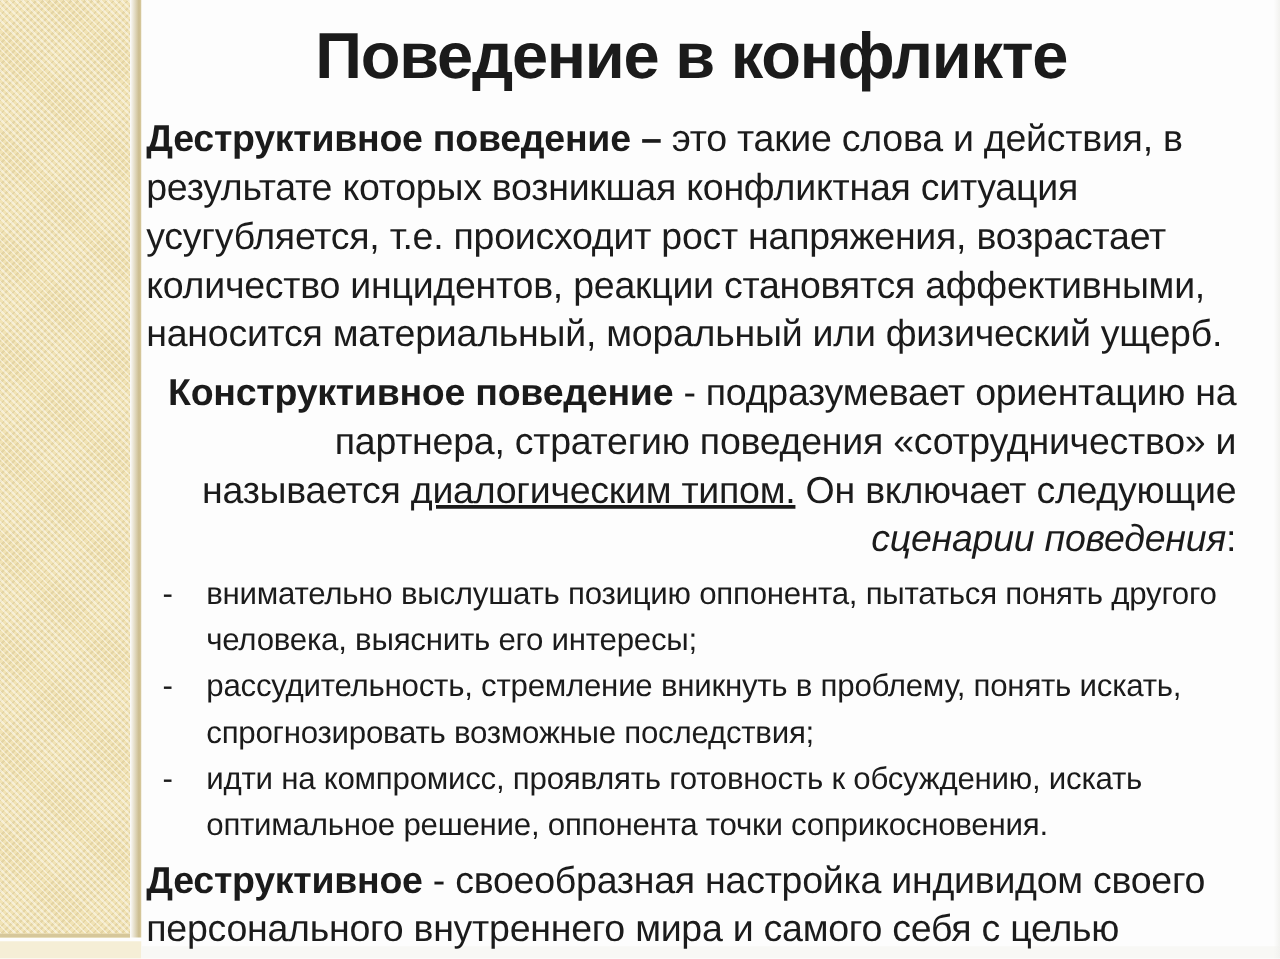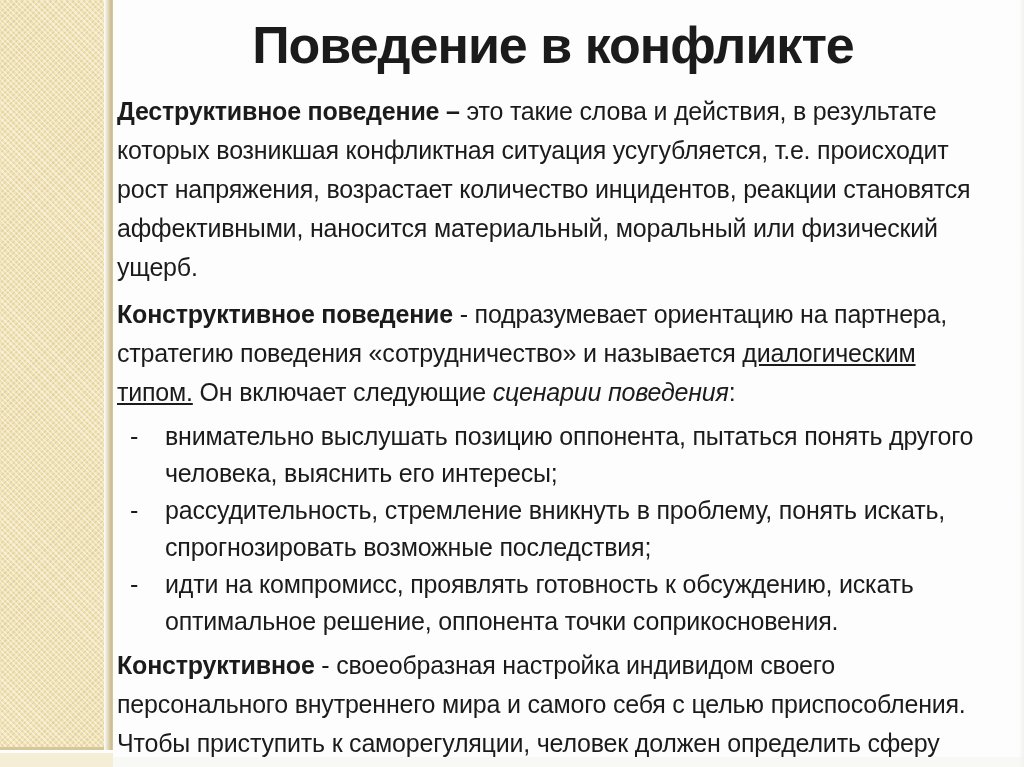--- a/index.html
+++ b/index.html
@@ -60,25 +60,25 @@
     margin:0 0 16px 0;
     font-size:52px;
     line-height:62px;
     font-weight:bold;
     text-align:center;
     letter-spacing:-1px;
     white-space:nowrap;
   }
   .para{
     margin:0 0 8px 0;
-    font-size:25px;
+    font-size:30px;
     line-height:39px;
     letter-spacing:-0.2px;
   }
-  .para.tight{margin-bottom:6px;}
+  .para.tight{margin-bottom:6px;text-align:right;}
   .bullets{
     list-style:none;
     margin:0 0 6px 0;
     padding:0;
   }
   .bullet{
     display:flex;
     font-size:25px;
     line-height:37px;
     letter-spacing:-0.2px;
@@ -117,15 +117,15 @@
       <li class="bullet">
         <span class="marker">-</span>
         <span class="bullet-text">рассудительность, стремление вникнуть в проблему, понять искать, спрогнозировать возможные последствия;</span>
       </li>
       <li class="bullet">
         <span class="marker">-</span>
         <span class="bullet-text">идти на компромисс, проявлять готовность к обсуждению, искать оптимальное решение, оппонента точки соприкосновения.</span>
       </li>
     </ul>
 
-    <p class="para"><span class="bold">Конструктивное</span><span> - своеобразная настройка индивидом своего персонального внутреннего мира и самого себя с целью приспособления. Чтобы приступить к саморегуляции, человек должен определить сферу внутренних противоречий и понять, что ему не хватает и что нужно изменить.</span></p>
+    <p class="para"><span class="bold">Деструктивное</span><span> - своеобразная настройка индивидом своего персонального внутреннего мира и самого себя с целью приспособления. Чтобы приступить к саморегуляции, человек должен определить сферу внутренних противоречий и понять, что ему не хватает и что нужно изменить.</span></p>
   </div>
 </div>
 
 </body></html>

